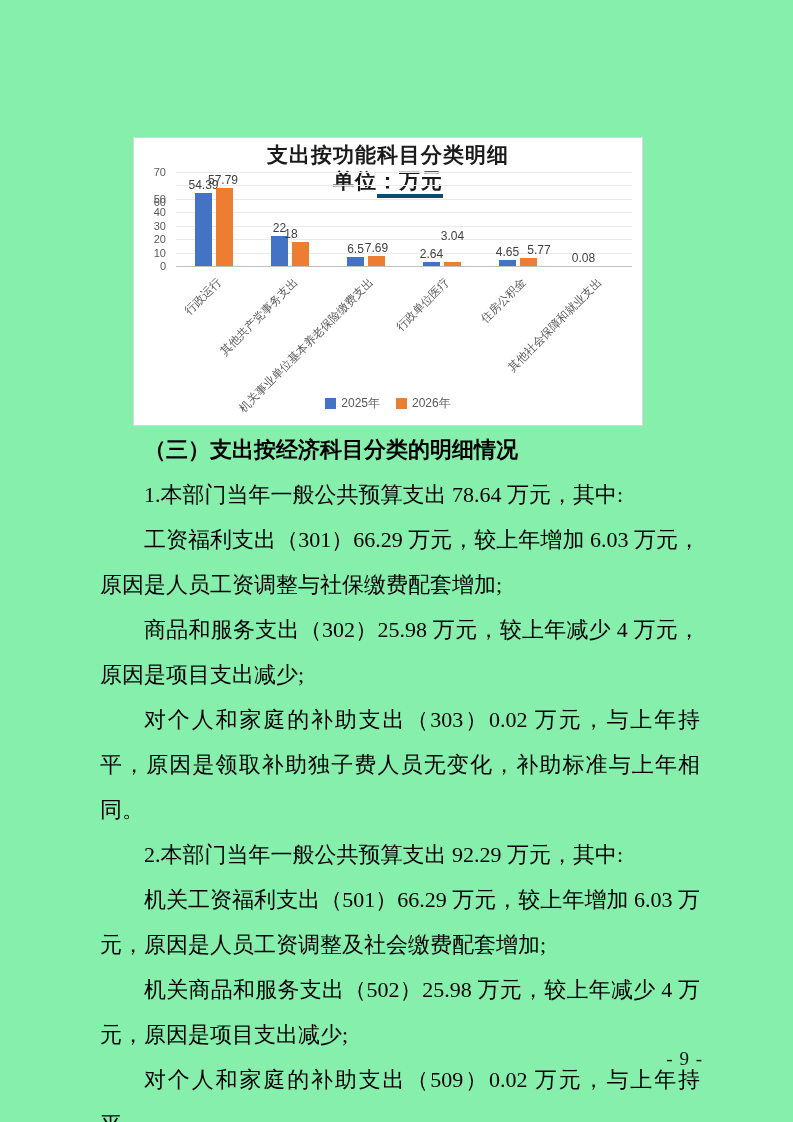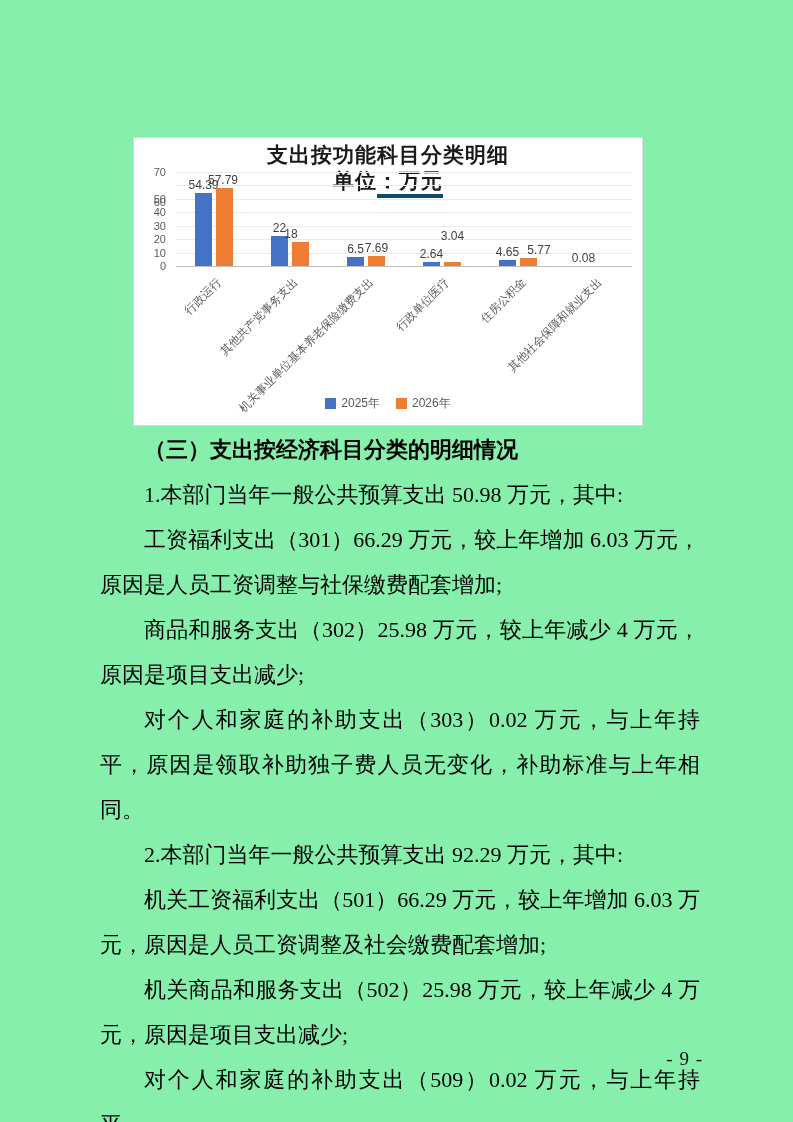--- a/index.html
+++ b/index.html
@@ -120,21 +120,21 @@
         </span>
         <span class="legend-item">
           <span class="legend-swatch" style="background: rgb(237, 125, 49);"></span>
           <span>2026年</span>
         </span>
       </div>
   </div>
 
   <div class="content" id="content">
     <p class="heading">（三）支出按经济科目分类的明细情况</p>
-  <p>1.本部门当年一般公共预算支出 50.98 万元，其中:</p>
+  <p>1.本部门当年一般公共预算支出 78.64 万元，其中:</p>
       <p>工资福利支出（301）66.29 万元，较上年增加 6.03 万元，原因是人员工资调整与社保缴费配套增加;</p>
       <p>商品和服务支出（302）25.98 万元，较上年减少 4 万元，原因是项目支出减少;</p>
       <p>对个人和家庭的补助支出（303）0.02 万元，与上年持平，原因是领取补助独子费人员无变化，补助标准与上年相同。</p>
       <p>2.本部门当年一般公共预算支出 92.29 万元，其中:</p>
       <p>机关工资福利支出（501）66.29 万元，较上年增加 6.03 万元，原因是人员工资调整及社会缴费配套增加;</p>
       <p>机关商品和服务支出（502）25.98 万元，较上年减少 4 万元，原因是项目支出减少;</p>
       <p>对个人和家庭的补助支出（509）0.02 万元，与上年持平，</p>
     </div>
 
   <div class="page-num">- 9 -</div>

